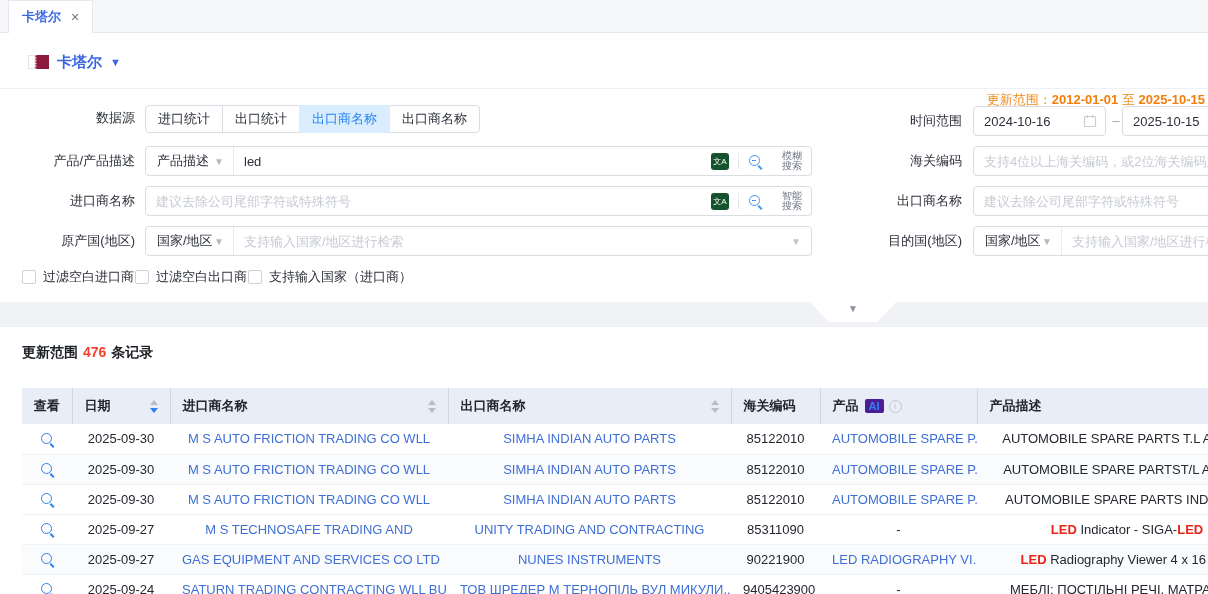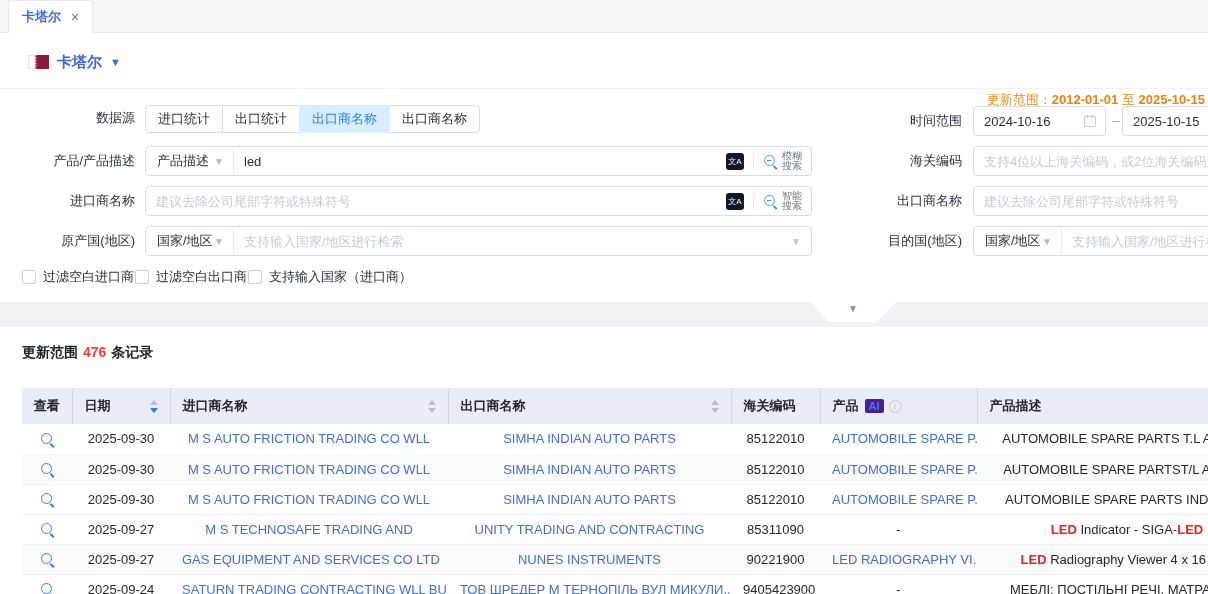--- a/index.html
+++ b/index.html
@@ -42,24 +42,24 @@
           background:#fff; display:flex; align-items:center; }
   .cbox-r { position:absolute; left:973px; width:300px; height:30px; border:1px solid #d9dce2; border-radius:4px;
             background:#fff; display:flex; align-items:center; }
   .sel { width:88px; min-width:88px; height:100%; border-right:1px solid #e8eaef; display:flex; align-items:center;
          justify-content:space-between; padding:0 9px 0 11px; font-size:13px; color:#2b2f38; cursor:pointer; }
   .sel .chev { color:#b4b9c2; font-size:10px; }
   .cbox input, .cbox-r input { flex:1; min-width:0; height:26px; border:none; outline:none; font-size:13px; color:#2b2f38;
                                padding:0 10px; background:transparent; font-family:inherit; }
   .cbox input::placeholder, .cbox-r input::placeholder { color:#c6cad2; }
   .suffix { display:flex; align-items:center; gap:9px; padding-right:9px; }
-  .tricon { width:18px; height:17px; background:#0f172a; border-radius:3px; color:#fff; font-size:8px; line-height:17px;
+  .tricon { width:18px; height:17px; background:#14532d; border-radius:3px; color:#fff; font-size:8px; line-height:17px;
             text-align:center; cursor:pointer; letter-spacing:0; }
   .vdiv { width:1px; height:16px; background:#e4e7ec; }
-  .srchbtn { display:flex; align-items:center; gap:4px; cursor:pointer; }
+  .srchbtn { display:flex; align-items:center; gap:19px; cursor:pointer; }
   .srchbtn .txt2 { font-size:10px; line-height:10px; color:#6e7580; }
   .mag-blue { position:relative; width:15px; height:15px; display:inline-block; }
   .mag-blue::before { content:""; position:absolute; left:1px; top:1px; width:9px; height:9px; border:1.5px solid #4a90f5; border-radius:50%; }
   .mag-blue::after { content:""; position:absolute; left:11px; top:11px; width:5px; height:1.5px; background:#4a90f5;
                      transform:rotate(45deg); transform-origin:0 0; }
   .mag-line { position:absolute; left:4px; top:6px; width:4px; height:1.2px; background:#4a90f5; }
   .chev-end { margin-left:auto; padding-right:10px; color:#c0c4cc; font-size:10px; }
 
   .checks { position:absolute; top:268px; left:0; width:812px; height:20px; }
   .chk { position:absolute; display:flex; align-items:center; gap:7px; font-size:13px; color:#2b2f38; cursor:pointer; }

